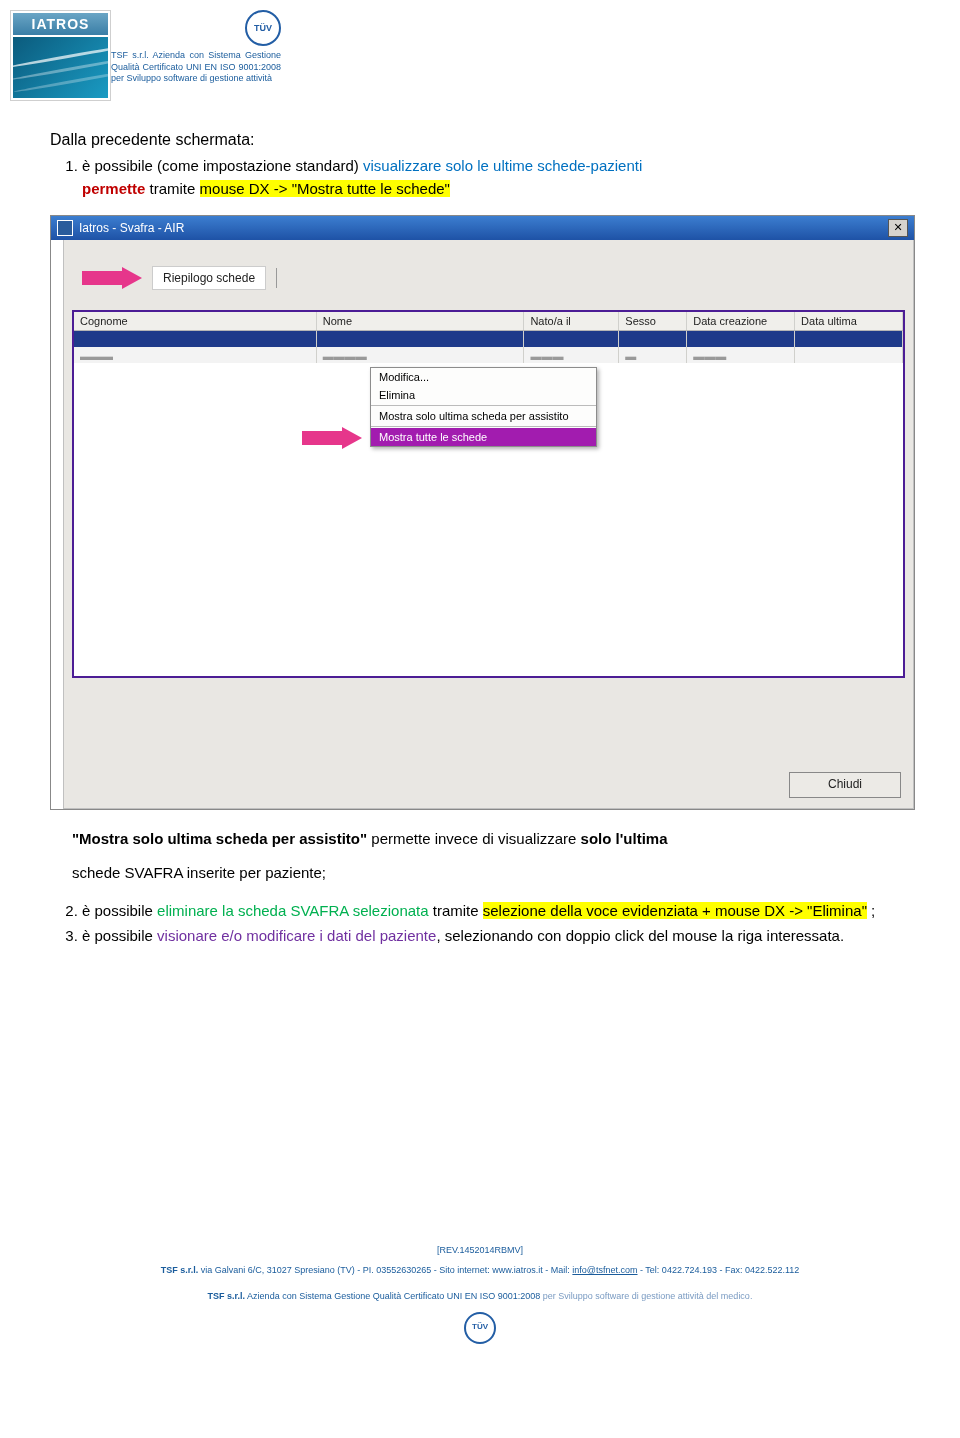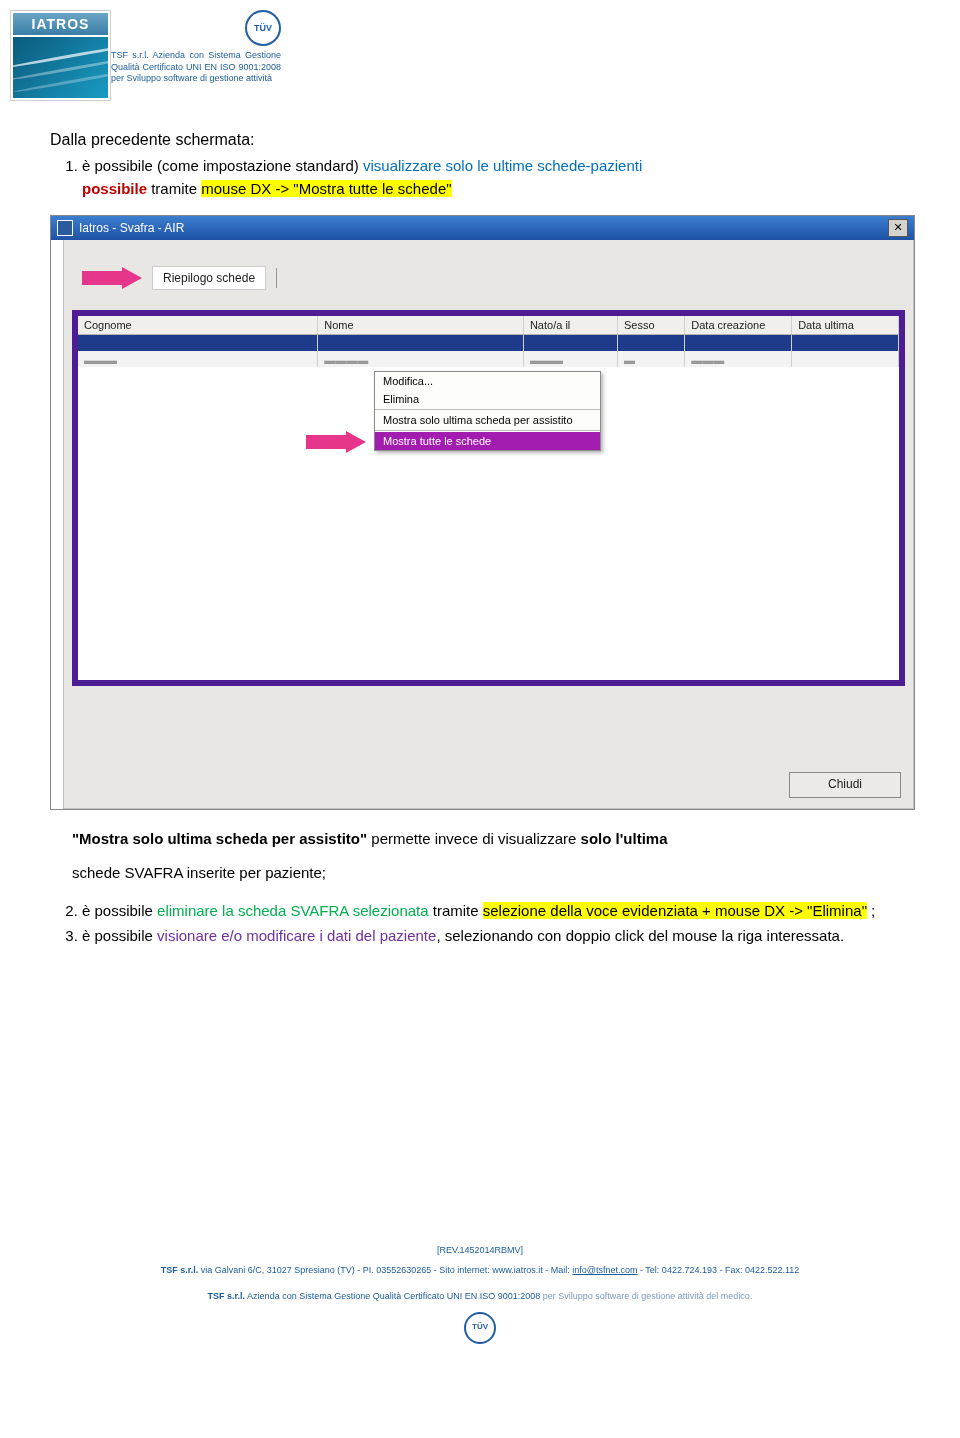--- a/index.html
+++ b/index.html
@@ -171,21 +171,21 @@
     font-size: 12px;
     color: #222;
   }
   .vsep {
     width: 1px;
     height: 20px;
     background: #999;
   }
   .grid {
     background: #fff;
-    border: 6px solid #4c1d95;
+    border: 2px solid #4c1d95;
   }
   .grid-head {
     display: flex;
     background: #f0efeb;
     border-bottom: 1px solid #b5b5b5;
     font-size: 11px;
     color: #222;
   }
   .grid-head div, .grid-row div {
     padding: 3px 6px;
@@ -312,21 +312,21 @@
     <div class="cert-text">TSF s.r.l. Azienda con Sistema Gestione Qualità Certificato UNI EN ISO 9001:2008 per Sviluppo software di gestione attività</div>
   </div>
 </div>
 
 <div class="content">
   <div class="heading">Dalla precedente schermata:</div>
 
   <ol class="steps">
     <li>
       <span>è possibile  (come impostazione standard) </span><span class="vis-blue">visualizzare solo le ultime schede-pazienti</span><br>
-      <span class="ins-red bold">possibile</span><span> tramite </span><span class="hl-yellow">mouse DX -&gt; "Mostra tutte le schede"</span>
+      <span class="ins-red bold">permette</span><span> tramite </span><span class="hl-yellow">mouse DX -&gt; "Mostra tutte le schede"</span>
     </li>
   </ol>
 
   <div class="app-window">
     <div class="win-title">
       <span class="icon"></span>
       <span>Iatros - Svafra - AIR</span>
       <span class="win-close">✕</span>
     </div>
     <div class="win-inner">

